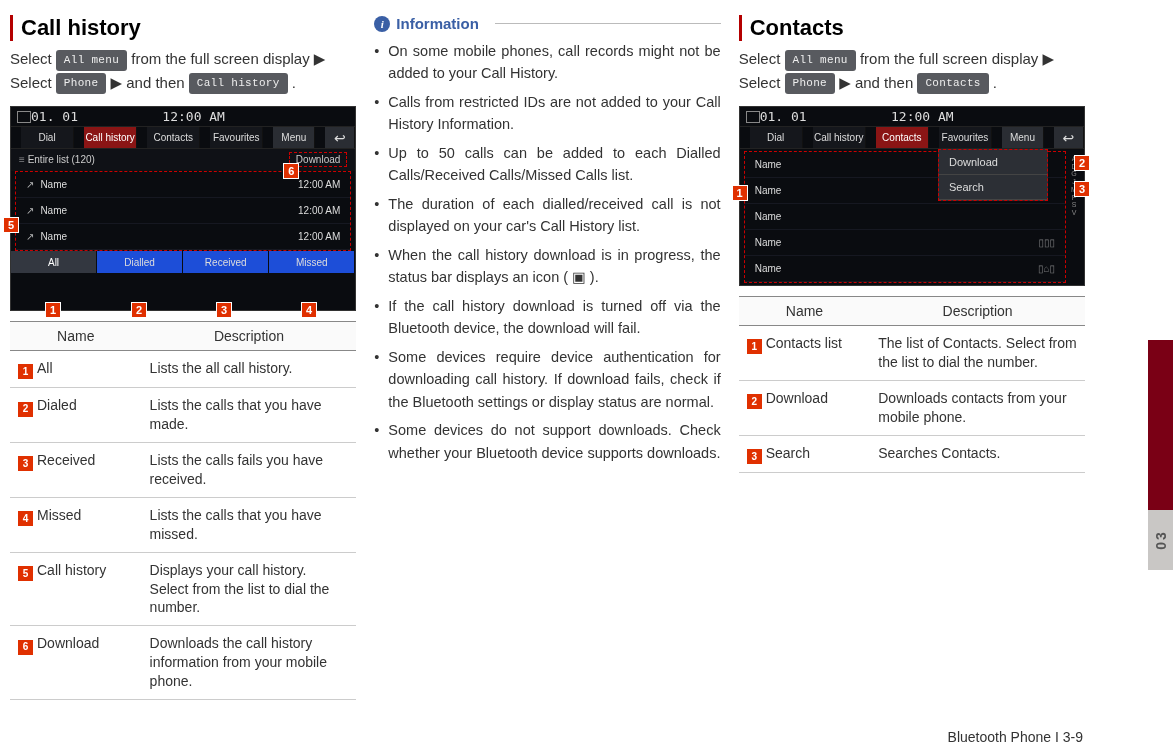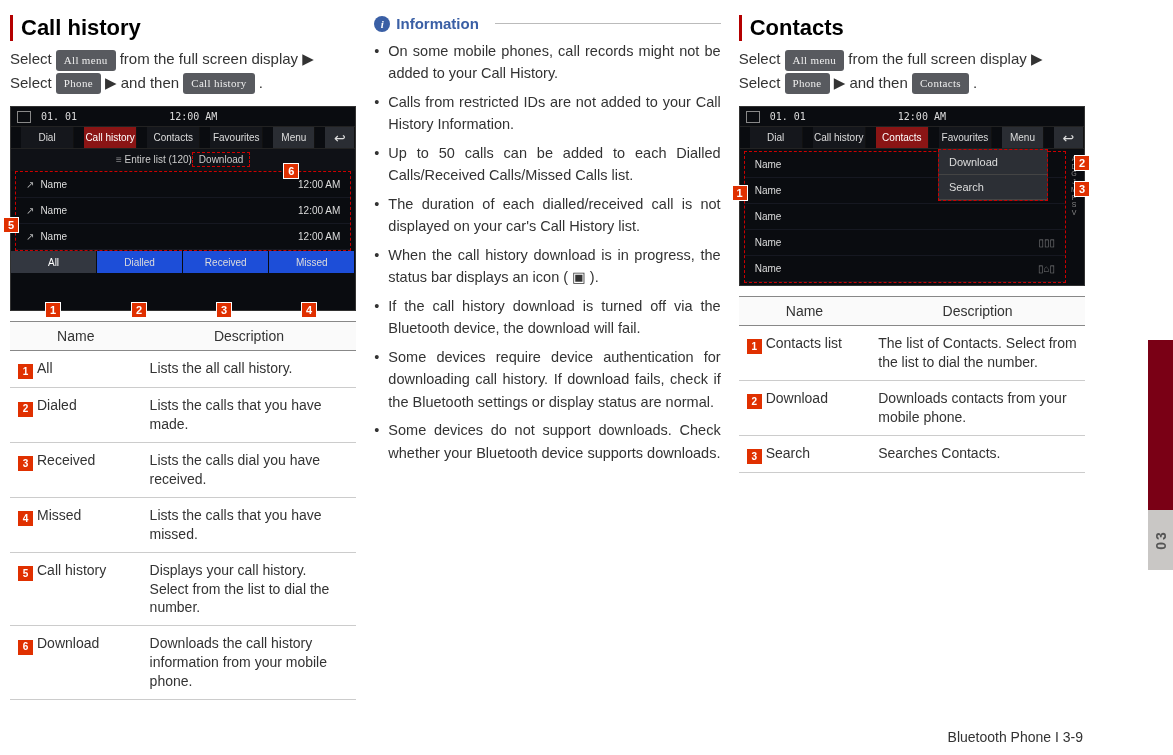--- a/index.html
+++ b/index.html
@@ -35,42 +35,42 @@
     margin-bottom: 12px;
   }
   .btn-pill {
     display: inline-block;
     background: #585a5f;
     color: #eee;
     font-size: 11px;
     padding: 2px 8px;
     border-radius: 3px;
     vertical-align: middle;
-    font-family: Liberation Serif, serif;
+    font-family: Liberation Mono, monospace;
     letter-spacing: 0.3px;
   }
   
   .shot {
     width: 100%;
     background: #0a0c10;
     color: #ddd;
     border: 1px solid #333;
     font-size: 11px;
     position: relative;
     margin-bottom: 10px;
   }
   .shot-topbar {
     display: flex;
     align-items: center;
     height: 20px;
     padding: 0 6px;
-    gap: 10px;
+    gap: 0;
     border-bottom: 1px solid #222;
     font-family: monospace;
-    font-size: 10px;
+    font-size: 13px;
   }
   .shot-home {
     width: 14px; height: 12px; border: 1px solid #888; display:inline-block;
     position:relative;
   }
   .shot-tabs {
     display: flex;
     height: 22px;
     border-bottom: 1px solid #222;
     align-items: stretch;
@@ -82,21 +82,21 @@
     border-right: 1px solid #111;
     background: #15171c;
     margin-left: 10px;
   }
   .shot-tab.active { background: #8a1515; color:#fff; }
   .shot-tab.menu { flex: 0 0 42px; background:#2a2d33; }
   .shot-tab.back { flex: 0 0 30px; background:#2a2d33; font-size:14px;}
   .shot-sub {
     display:flex; align-items:center; height:22px; padding:0 8px;
     font-size:10px; color:#ccc; border-bottom:1px solid #111;
-    justify-content: center;
+    justify-content: space-between;
     background:#0f1116;
   }
   .shot-row {
     display:flex; align-items:center; justify-content:space-between;
     height:26px; padding:0 10px; border-bottom:1px solid #161821;
     font-size:10px;
   }
   .shot-row .ic { margin-right:6px; opacity:.8; }
   .shot-bottom {
     display:flex; height:22px; align-items:stretch; font-size:10px;
@@ -261,21 +261,21 @@
       <tr>
             <td><span class="num-inline">1</span><span>All</span></td>
             <td>Lists the all call history.</td>
           </tr>
       <tr>
             <td><span class="num-inline">2</span><span>Dialed</span></td>
             <td>Lists the calls that you have made.</td>
           </tr>
       <tr>
             <td><span class="num-inline">3</span><span>Received</span></td>
-            <td>Lists the calls dial you have received.</td>
+            <td>Lists the calls fails you have received.</td>
           </tr>
       <tr>
             <td><span class="num-inline">4</span><span>Missed</span></td>
             <td>Lists the calls that you have missed.</td>
           </tr>
       <tr>
             <td><span class="num-inline">5</span><span>Call history</span></td>
             <td>Displays your call history. Select from the list to dial the number.</td>
           </tr>
       <tr>

